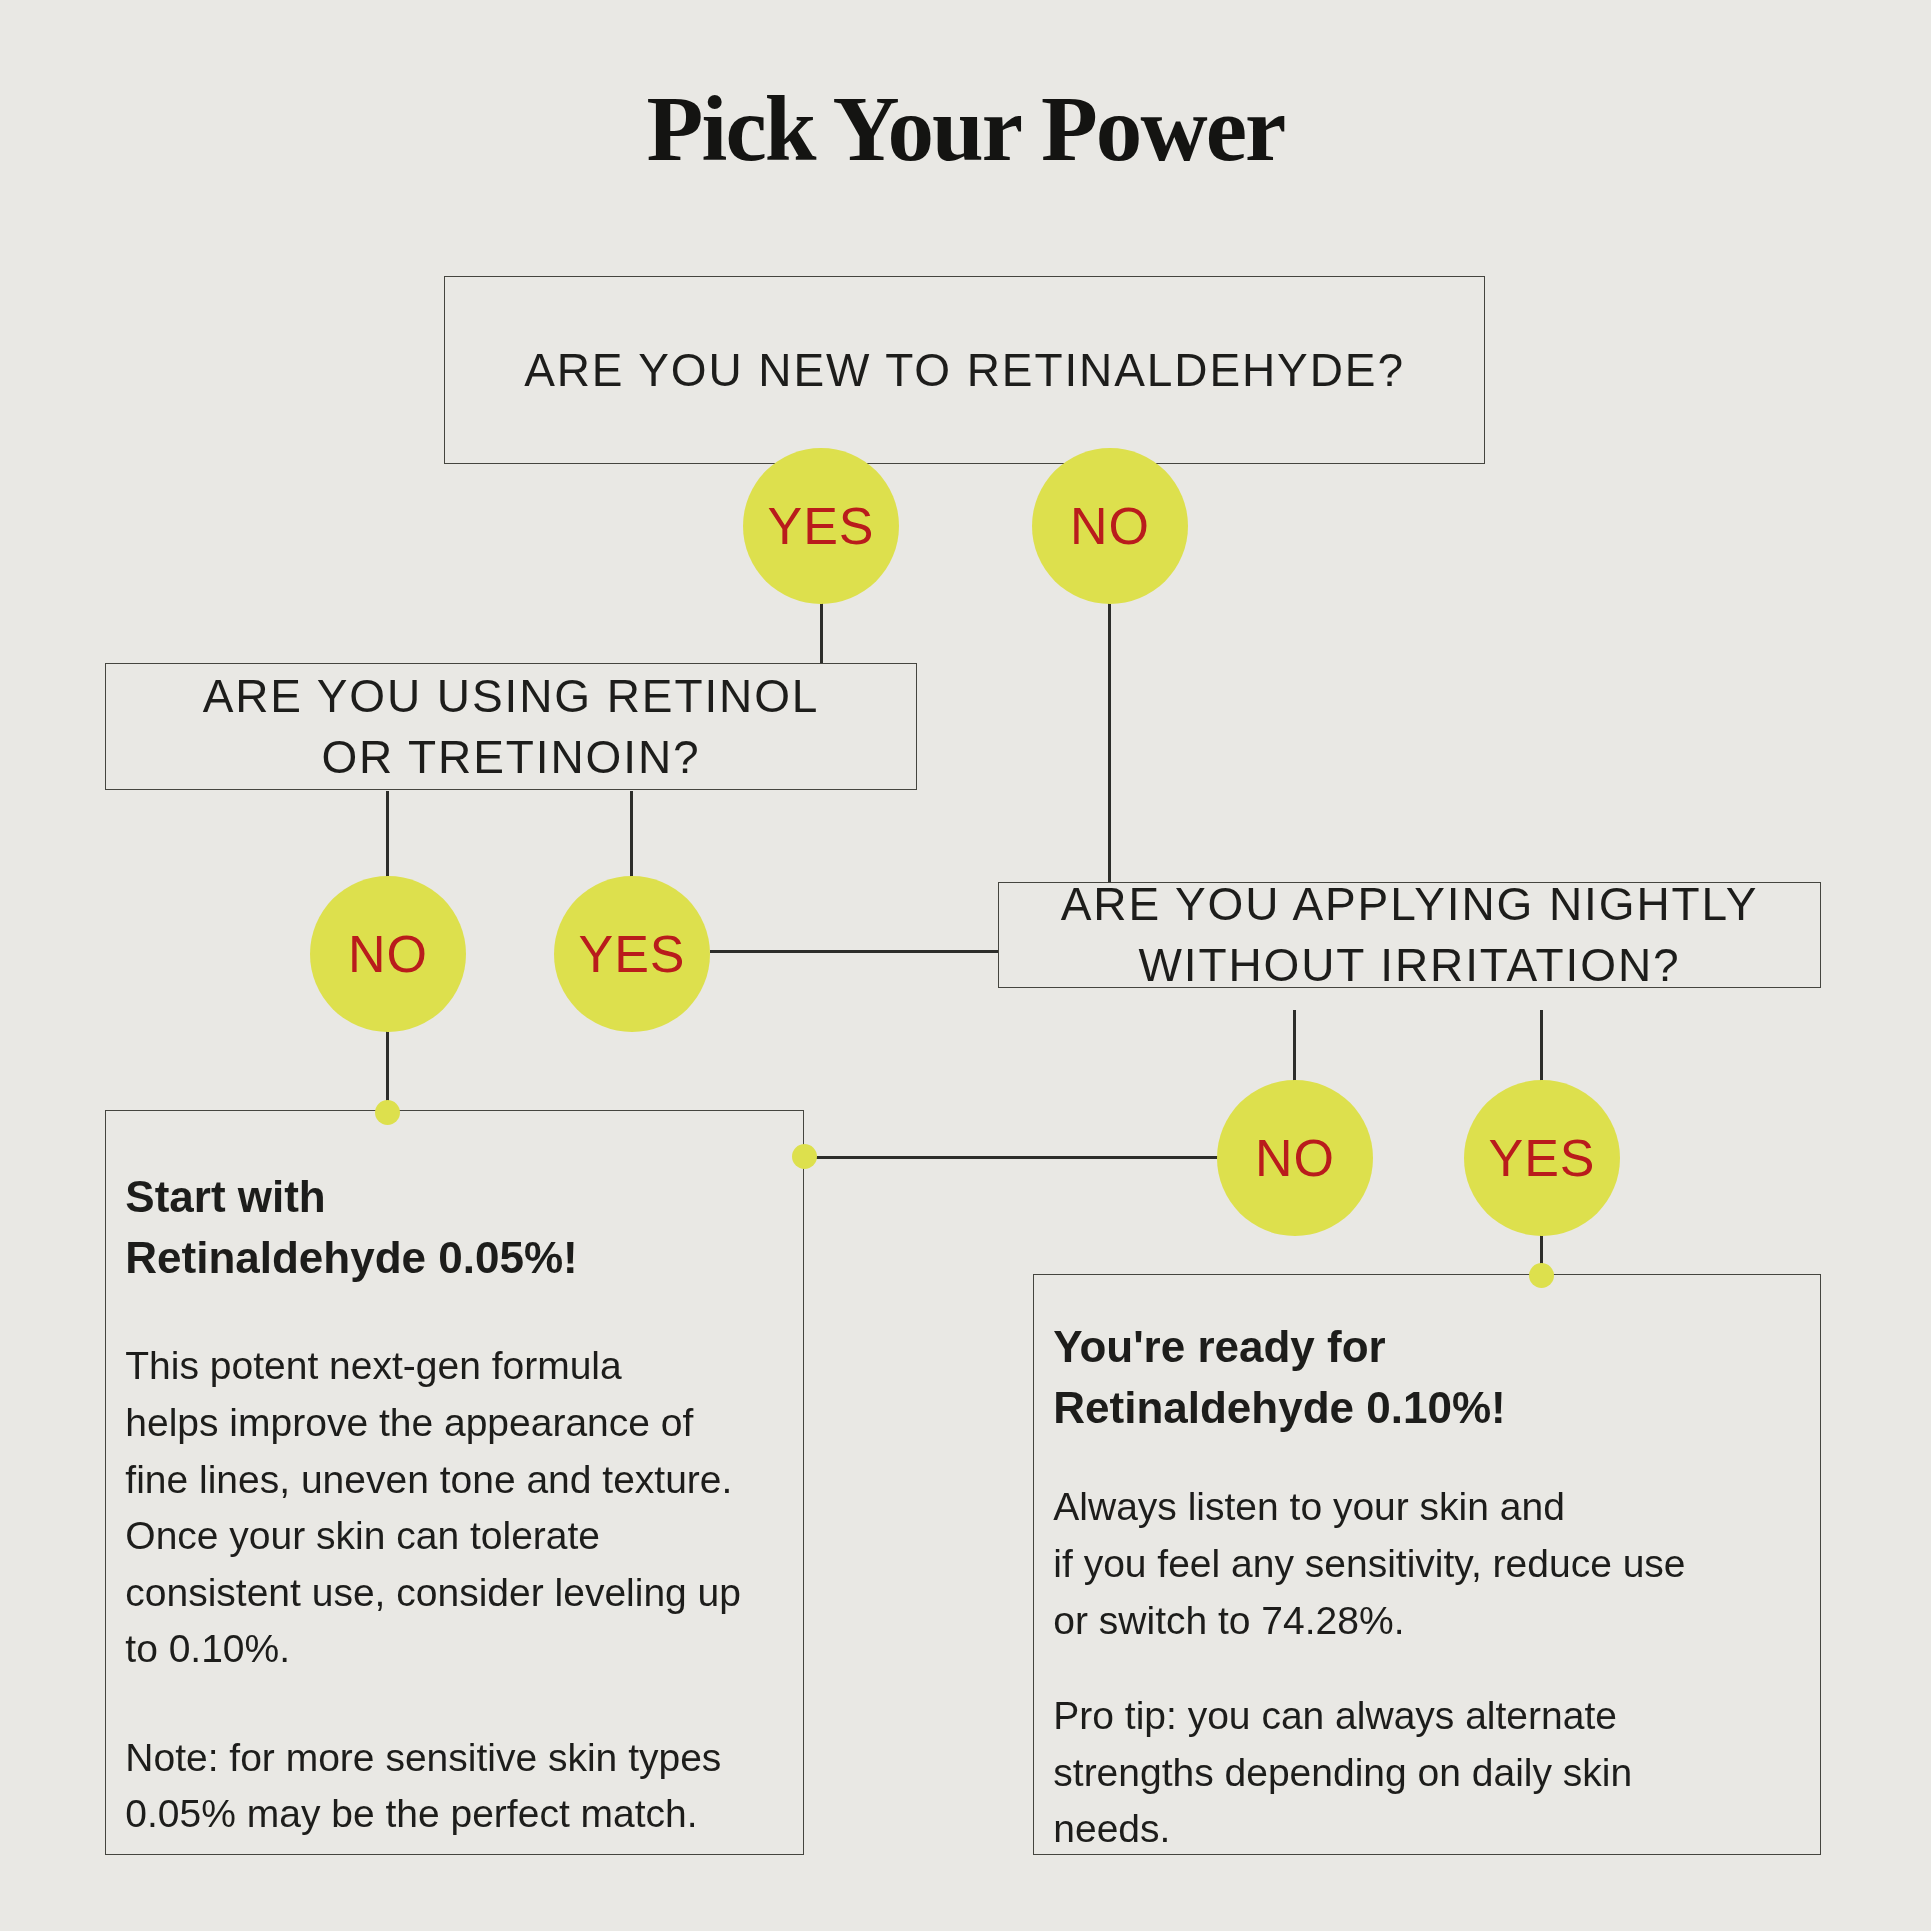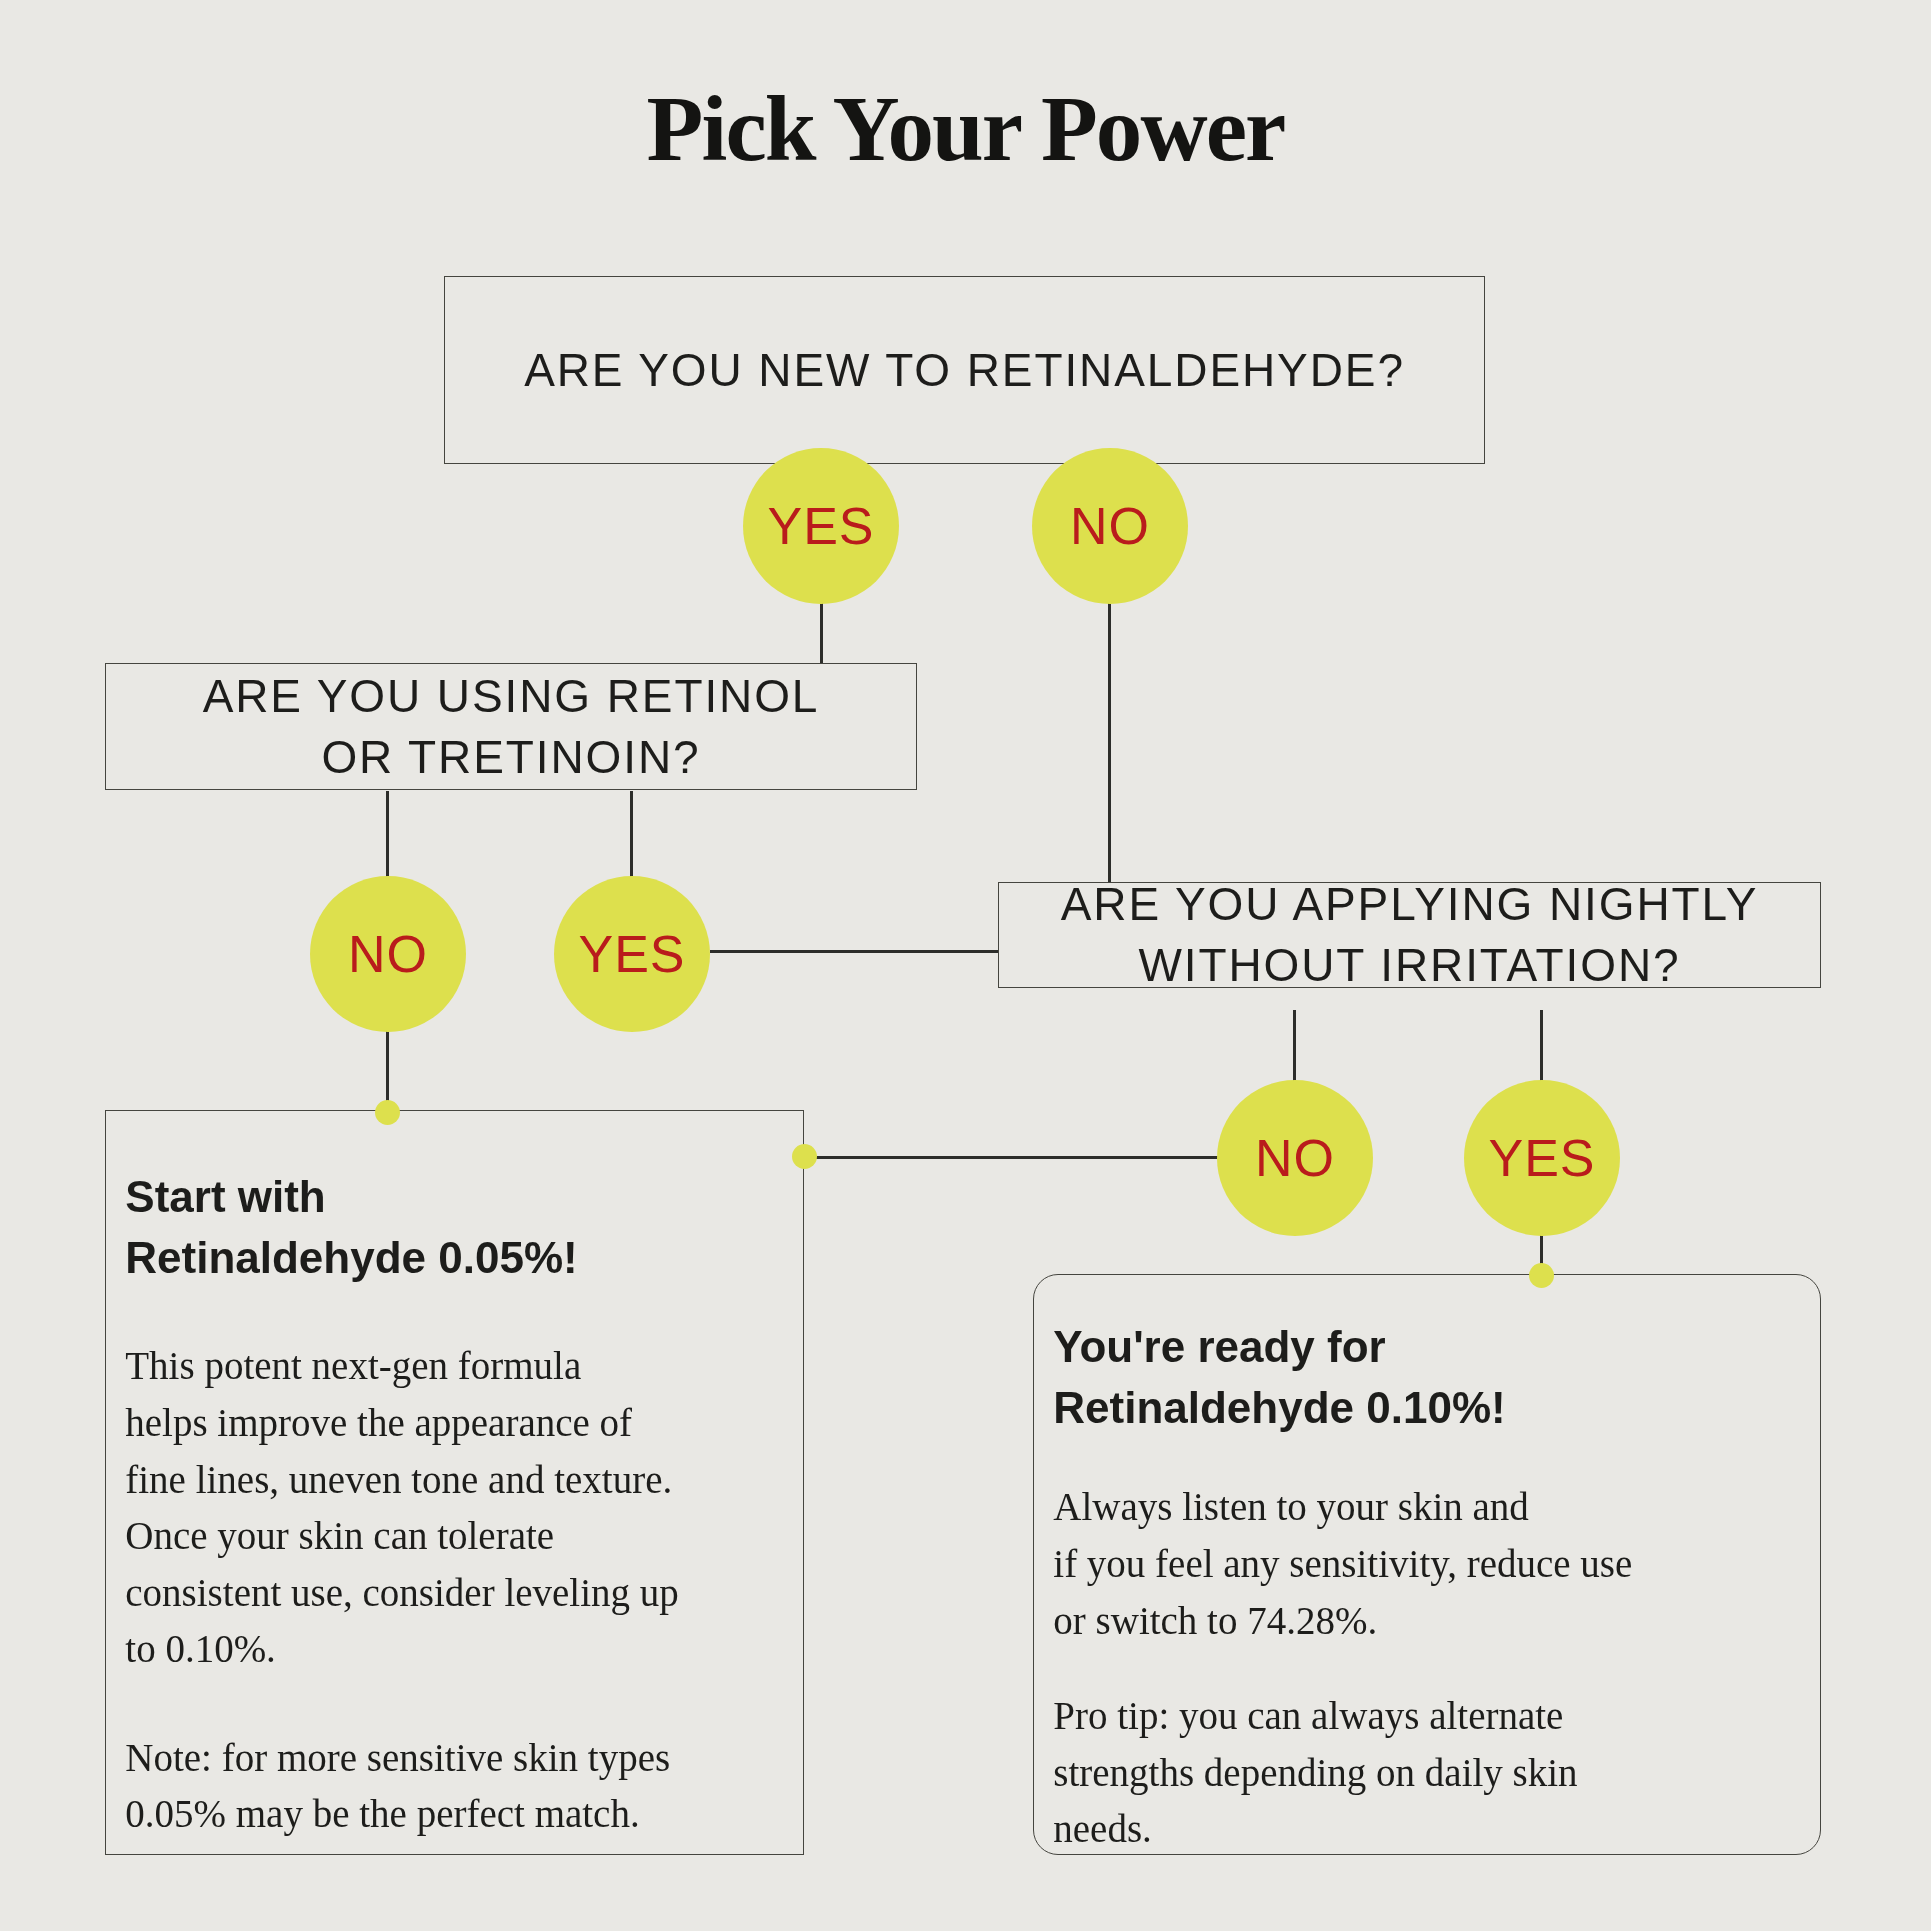--- a/index.html
+++ b/index.html
@@ -90,21 +90,20 @@
   .result-heading {
     font-weight: 700;
     font-size: 44px;
     line-height: 1.38;
     white-space: pre-line;
   }
   .result-para {
     font-size: 39px;
     line-height: 1.45;
     white-space: pre-line;
-    font-family: Liberation Serif, serif;
   }
   #box-left { padding: 56px 19.3px 0 19.3px; }
   #box-left .result-heading { margin-bottom: 50px; }
   #box-left .para1 { margin-bottom: 52px; }
   #box-right { padding: 42px 19.3px 0 19.3px; }
   #box-right .result-heading { margin-bottom: 41px; }
   #box-right .para1 { margin-bottom: 39px; }
 </style>
 </head>
 <body>
@@ -156,21 +155,21 @@
     <div class="result-para para1">This potent next-gen formula
 helps improve the appearance of
 fine lines, uneven tone and texture.
 Once your skin can tolerate
 consistent use, consider leveling up
 to 0.10%.</div>
     <div class="result-para para2">Note: for more sensitive skin types
 0.05% may be the perfect match.</div>
   </div>
 
-  <div class="result-box" id="box-right" style="left:1033px; top:1274px; width:788px; height:581px;border-radius:25px;">
+  <div class="result-box" id="box-right" style="left:1033px; top:1274px; width:788px; height:581px;">
     <div class="result-heading">You're ready for
 Retinaldehyde 0.10%!</div>
     <div class="result-para para1">Always listen to your skin and
 if you feel any sensitivity, reduce use
 or switch to 74.28%.</div>
     <div class="result-para para2">Pro tip: you can always alternate
 strengths depending on daily skin
 needs.</div>
   </div>
 

